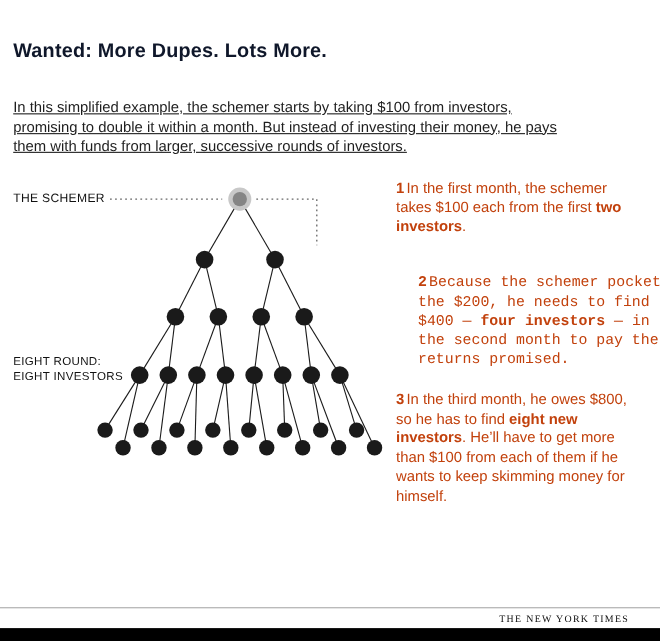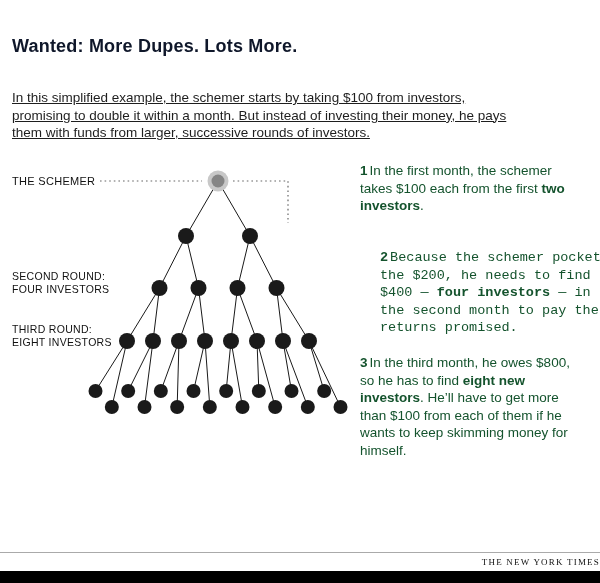--- a/index.html
+++ b/index.html
@@ -34,36 +34,36 @@
     color:#111;
   }
   .dlabel.schemer { font-weight:normal; font-size:11px; top:175px; }
   .dlabel.r1 { top:218px; }
   .dlabel.r2 { top:270px; }
   .dlabel.r3 { top:323px; }
   .dlabel.r4 { top:377px; }
 
   .ann {
     position:absolute;
-    font-size:13.5px; line-height:17.5px; color:#14532d;
+    font-size:13.5px; line-height:17.5px; color:#c2410c;
   }
   .ann .num { font-weight:bold; margin-right:2px; }
   .ann b { font-weight:bold; }
   .ann1 { left:360px; top:162px; width:224px; }
   .ann2 { left:380px; top:249px; width:232px;font-family:Liberation Mono, monospace; }
   .ann3 { left:360px; top:326px; width:224px;margin-top:28px; }
   .ann4 { left:95px;  top:452px; width:492px; }
   .ann5 { left:95px;  top:486px; width:496px; }
 
   .foot-rule {
     position:absolute; left:0; right:0; top:552px;
     border-top:1px solid #aaa;
   }
   .credit {
-    position:absolute; right:0; top:557px;
+    position:absolute; right:28px; top:557px;
     font-family:"Liberation Serif", serif;
     font-size:9px; letter-spacing:1.2px; color:#111;
   }
   .bottom-bar {
     position:absolute; left:0; right:0; bottom:0; height:12px;
     background:#000;
   }
 </style>
 </head>
 <body>
@@ -135,26 +135,22 @@
       <circle cx="307.83333333333337" cy="407" r="7" fill="#1a1a1a"></circle>
       <circle cx="324.16666666666663" cy="391" r="7" fill="#1a1a1a"></circle>
       <circle cx="340.5" cy="407" r="7" fill="#1a1a1a"></circle>
     </svg>
 
   <h1 class="title">Wanted: More Dupes. Lots More.</h1>
   <p class="intro intro2">In this simplified example, the schemer starts by taking $100 from investors, promising to double it within a month. But instead of investing their money, he pays them with funds from larger, successive rounds of investors.</p>
 
   <div class="dlabel schemer">THE SCHEMER</div>
 
-  <div class="dlabel r2">
-    <div>SECOND ROUND:</div>
-    <div>FOUR INVESTORS</div>
-  </div>
   <div class="dlabel r3">
-    <div>THIRD ROUND:</div>
+    <div>EIGHT ROUND:</div>
     <div>EIGHT INVESTORS</div>
   </div>
 
   <div class="ann ann1">
     <b class="num">1</b><span><span>In the first month, the schemer takes $100 each from the first </span><b>two investors</b><span>.</span></span>
   </div>
   <div class="ann ann2">
     <b class="num">2</b><span><span>Because the schemer pockets the $200, he needs to find $400 — </span><b>four investors</b><span> — in the second month to pay the returns promised.</span></span>
   </div>
   <div class="ann ann3">

